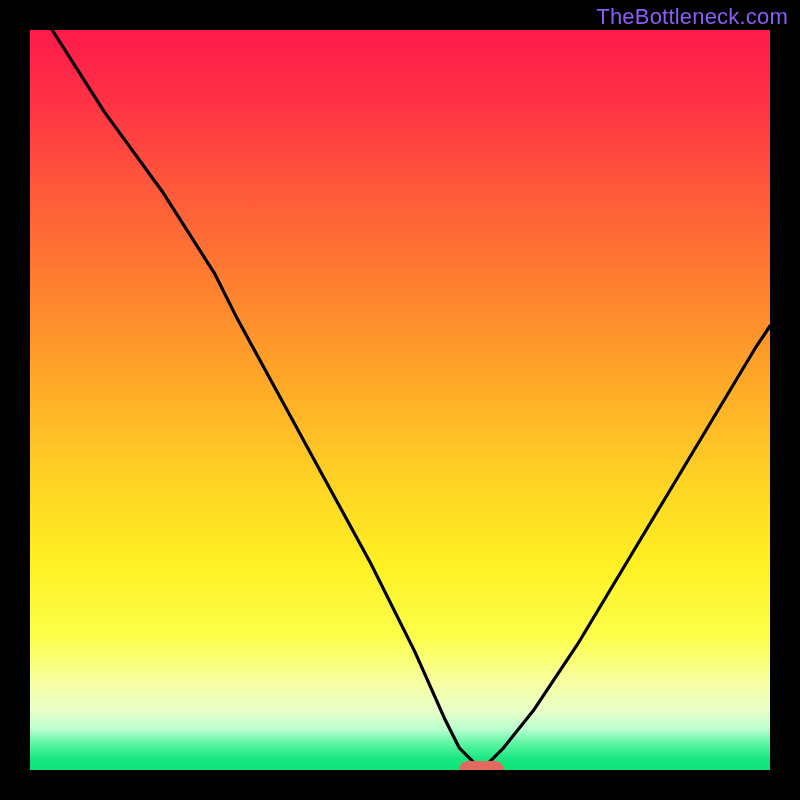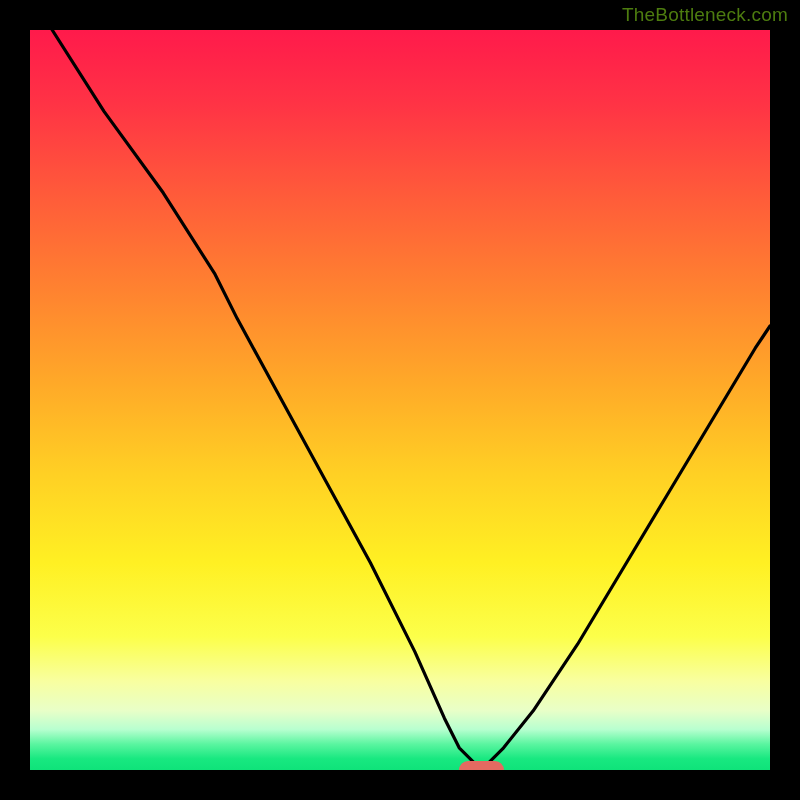--- a/index.html
+++ b/index.html
@@ -23,22 +23,22 @@
     top: 30px;
     left: 30px;
     width: 740px;
     height: 740px;
     overflow: hidden;
   }
   .watermark {
     position: absolute;
     top: 4px;
     right: 12px;
-    color: #4d7c0f;
-    font-size: 19px;
+    color: #8b5cf6;
+    font-size: 22px;
     font-weight: 500;
     letter-spacing: 0.2px;
   }
   .marker {
     position: absolute;
     background: #e46a61;
     border-radius: 9px;
     height: 18px;
   }
   svg.curve {

